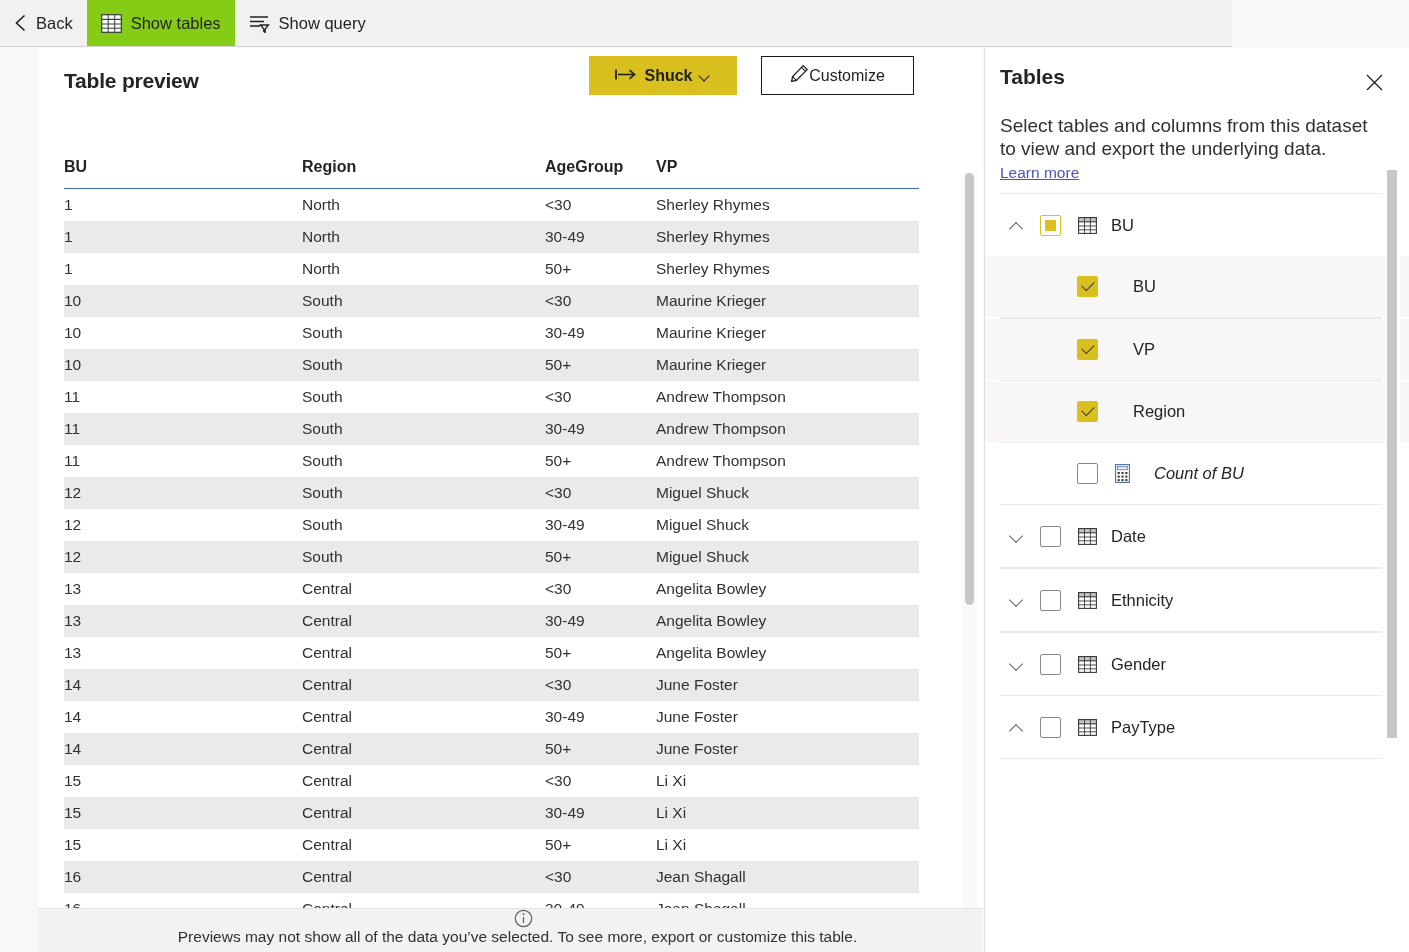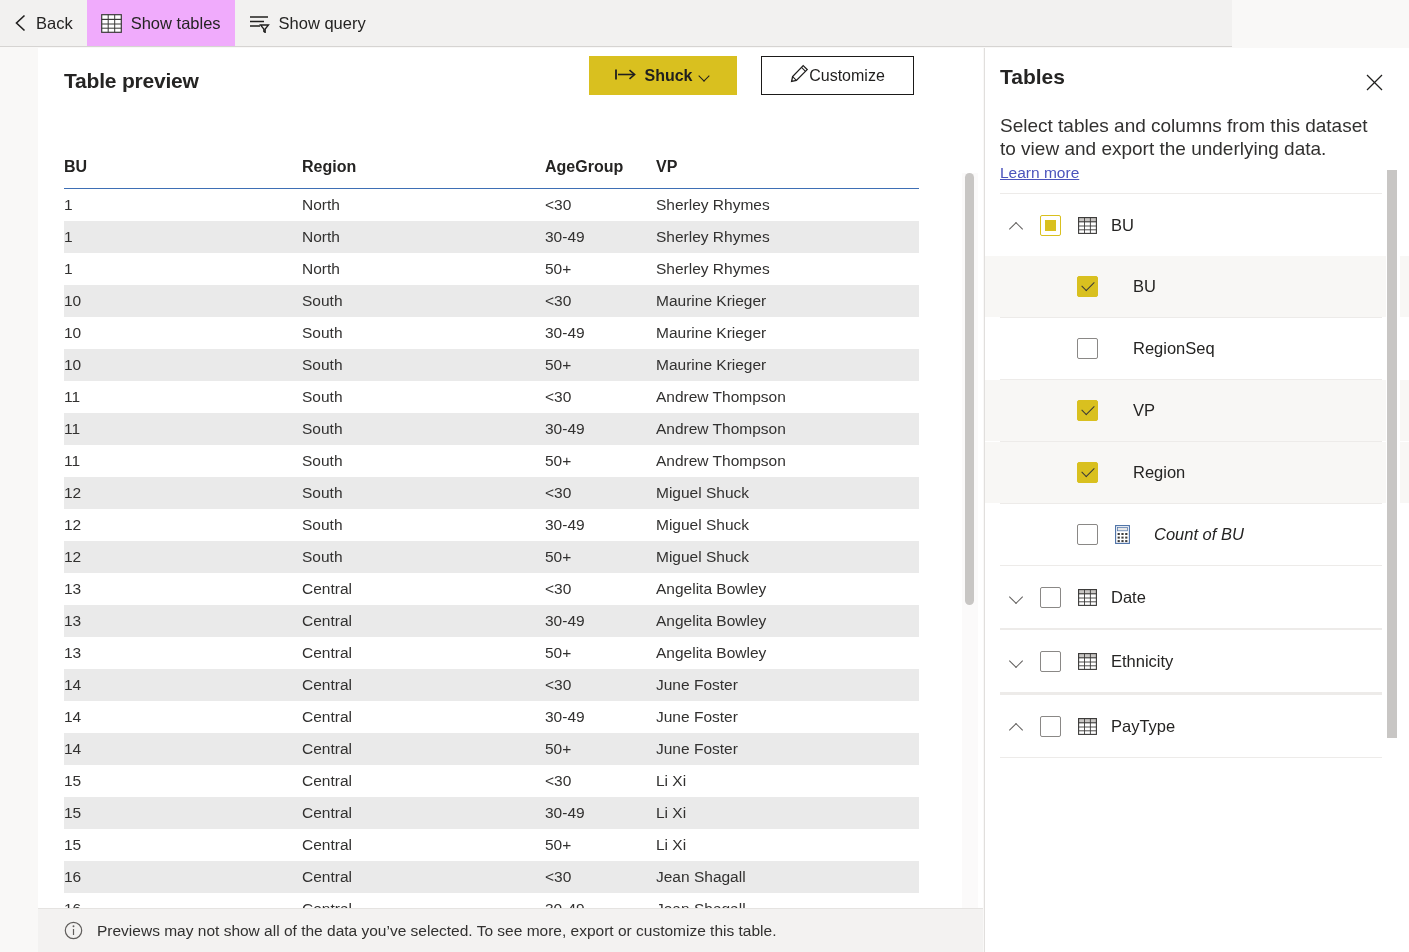--- a/index.html
+++ b/index.html
@@ -25,21 +25,21 @@
   }
   .tb-item {
     display: flex; align-items: center;
     gap: 9px;
     padding: 0 14px;
     cursor: pointer;
     font-size: 16.5px;
     color: #252423;
     white-space: nowrap;
   }
-  .tb-item.active { background: #f0abfc; }
+  .tb-item.active { background: #84cc16; }
   .tb-item .tb-label { line-height: 1; }
   .tb-icon { display: flex; align-items: center; justify-content: center; }
 
   
   #content {
     position: absolute;
     left: 38px; top: 48px;
     width: 945px; height: 860px;
     background: #ffffff;
   }
@@ -136,21 +136,21 @@
     background: #c8c6c4; border-radius: 5px;
     cursor: pointer;
   }
 
   
   #footer-bar {
     position: absolute; left: 38px; top: 908px;
     width: 945px; height: 44px;
     background: #f3f2f1;
     border-top: 1px solid #e5e3e1;
-    display: flex; align-items: center;
+    display: flex; align-items: center; flex-direction: column;
   }
   #footer-text {
     font-size: 15.5px; color: #323130; margin-left: 14px;
   }
   .info-icon {
     margin-left: 26px;
     display: flex; align-items: center;
   }
 
   
@@ -545,25 +545,20 @@
             </svg>
           </span>
           <span class="node-label">BU</span>
         </div>
         <div class="tree-row col-row selected">
           <span class="col-indent"></span>
           <span class="cb checked" style="margin-left: 0px;"></span>
           <span class="node-label" style="margin-left: 35px;">BU</span>
         </div>
         <div class="tree-divider"></div>
-        <div class="tree-row col-row">
-          <span class="col-indent"></span>
-          <span class="cb " style="margin-left: 0px;"></span>
-          <span class="node-label" style="margin-left: 35px;">RegionSeq</span>
-        </div>
         <div class="tree-divider"></div>
         <div class="tree-row col-row selected">
           <span class="col-indent"></span>
           <span class="cb checked" style="margin-left: 0px;"></span>
           <span class="node-label" style="margin-left: 35px;">VP</span>
         </div>
         <div class="tree-divider"></div>
         <div class="tree-row col-row selected">
           <span class="col-indent"></span>
           <span class="cb checked" style="margin-left: 0px;"></span>
@@ -622,36 +617,53 @@
               <line x1="0.6" y1="9" x2="18.4" y2="9" stroke="#3b3a39" stroke-width="0.9"></line>
               <line x1="0.6" y1="12.8" x2="18.4" y2="12.8" stroke="#3b3a39" stroke-width="0.9"></line>
               <line x1="6.5" y1="0.6" x2="6.5" y2="16.4" stroke="#3b3a39" stroke-width="0.9"></line>
               <line x1="12.4" y1="0.6" x2="12.4" y2="16.4" stroke="#3b3a39" stroke-width="0.9"></line>
             </svg>
           </span>
           <span class="node-label">Ethnicity</span>
         </div>
         <div class="tree-divider"></div>
         <div class="tree-divider"></div>
-        <div class="tree-divider"></div>
         <div class="tree-row table-row-node">
           <span class="chev">
-            <span class="chev-glyph up"></span>
+            <span class="chev-glyph down"></span>
           </span>
           <span class="cb "></span>
           <span class="node-icon">
             <svg width="19" height="17" viewBox="0 0 19 17">
               <rect x="0.6" y="0.6" width="17.8" height="15.8" fill="#fff" stroke="#3b3a39" stroke-width="1.1"></rect>
               <rect x="0.6" y="0.6" width="17.8" height="4.2" fill="#c8c6c4" stroke="#3b3a39" stroke-width="1.1"></rect>
               <line x1="0.6" y1="9" x2="18.4" y2="9" stroke="#3b3a39" stroke-width="0.9"></line>
               <line x1="0.6" y1="12.8" x2="18.4" y2="12.8" stroke="#3b3a39" stroke-width="0.9"></line>
               <line x1="6.5" y1="0.6" x2="6.5" y2="16.4" stroke="#3b3a39" stroke-width="0.9"></line>
               <line x1="12.4" y1="0.6" x2="12.4" y2="16.4" stroke="#3b3a39" stroke-width="0.9"></line>
             </svg>
           </span>
+          <span class="node-label">Gender</span>
+        </div>
+        <div class="tree-divider"></div>
+        <div class="tree-row table-row-node">
+          <span class="chev">
+            <span class="chev-glyph up"></span>
+          </span>
+          <span class="cb "></span>
+          <span class="node-icon">
+            <svg width="19" height="17" viewBox="0 0 19 17">
+              <rect x="0.6" y="0.6" width="17.8" height="15.8" fill="#fff" stroke="#3b3a39" stroke-width="1.1"></rect>
+              <rect x="0.6" y="0.6" width="17.8" height="4.2" fill="#c8c6c4" stroke="#3b3a39" stroke-width="1.1"></rect>
+              <line x1="0.6" y1="9" x2="18.4" y2="9" stroke="#3b3a39" stroke-width="0.9"></line>
+              <line x1="0.6" y1="12.8" x2="18.4" y2="12.8" stroke="#3b3a39" stroke-width="0.9"></line>
+              <line x1="6.5" y1="0.6" x2="6.5" y2="16.4" stroke="#3b3a39" stroke-width="0.9"></line>
+              <line x1="12.4" y1="0.6" x2="12.4" y2="16.4" stroke="#3b3a39" stroke-width="0.9"></line>
+            </svg>
+          </span>
           <span class="node-label">PayType</span>
         </div>
         <div class="tree-divider"></div>
       </div>
 
     <div id="panel-scrollbar-track">
       <div id="panel-scrollbar-thumb"></div>
     </div>
   </div>
 

